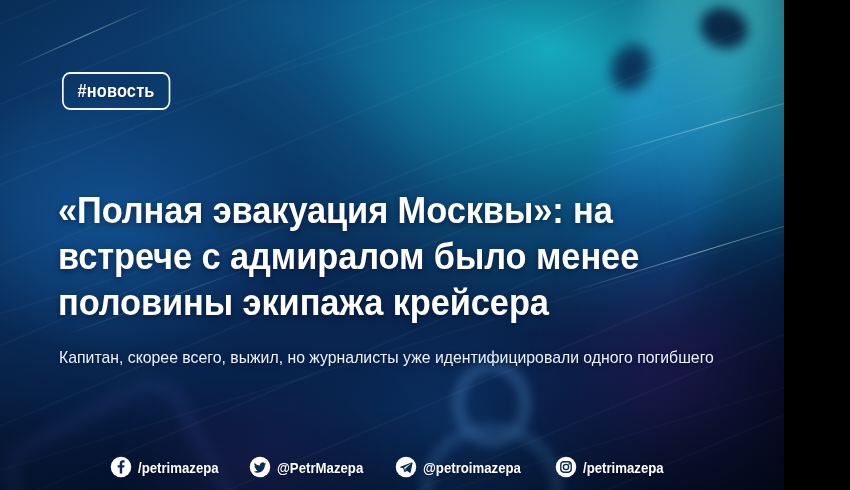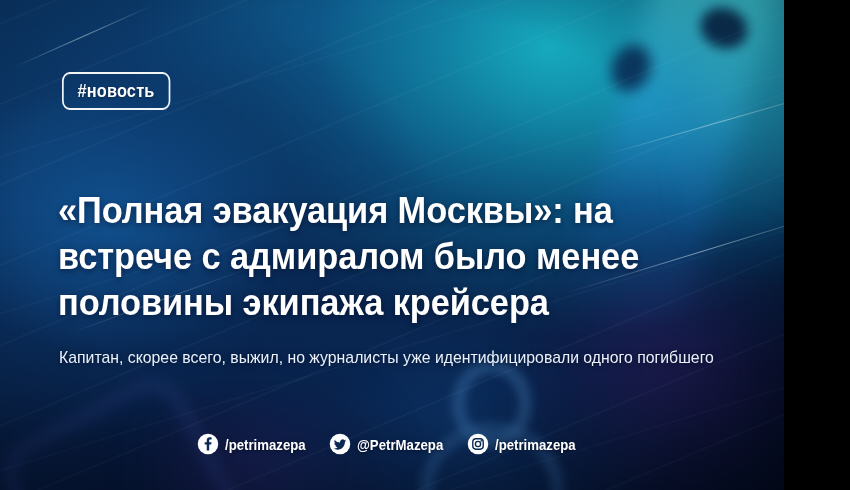--- a/index.html
+++ b/index.html
@@ -219,25 +219,25 @@
     line-height: 1.3;
     transform: scaleX(0.93);
     transform-origin: left top;
     text-shadow: 0 1px 5px rgba(0,10,32,0.6);
   }
 
   .social-bar {
     position: absolute;
     left: 0;
     right: 0;
-    top: 433px;
+    top: 456px;
     display: flex;
     justify-content: center;
     align-items: center;
-    gap: 12px;
+    gap: 20px;
   }
   .social-item {
     display: flex;
     align-items: center;
     gap: 6px;
   }
   .social-icon {
     width: 22px;
     height: 22px;
     flex: 0 0 auto;
@@ -297,20 +297,27 @@
       </div>
 
       <div class="social-item">
         <svg class="social-icon" viewBox="0 0 24 24">
           <circle cx="12" cy="12" r="11.2" fill="#ffffff"></circle>
           <path d="M19 8.3c-.5.23-1.05.38-1.62.45.58-.35 1.03-.9 1.24-1.56-.55.32-1.15.56-1.79.69a2.82 2.82 0 0 0-4.8 2.57 8 8 0 0 1-5.81-2.95 2.82 2.82 0 0 0 .87 3.76c-.46-.01-.89-.14-1.27-.35v.04c0 1.37.97 2.5 2.26 2.77-.24.06-.49.1-.75.1-.18 0-.36-.02-.53-.05a2.82 2.82 0 0 0 2.63 1.96A5.66 5.66 0 0 1 5 16.9a7.98 7.98 0 0 0 4.32 1.27c5.19 0 8.03-4.3 8.03-8.03v-.37c.55-.4 1.03-.9 1.41-1.47z" fill="#0b2a52"></path>
         </svg>
         <span class="social-handle">@PetrMazepa</span>
       </div>
 
+      <div class="social-item">
+        <svg class="social-icon" viewBox="0 0 24 24">
+          <circle cx="12" cy="12" r="11.2" fill="#ffffff"></circle>
+          <path d="M18.1 7.05 5.9 11.76c-.62.25-.61.6-.11.75l3.13.98 1.21 3.71c.15.4.07.56.49.56.32 0 .46-.15.64-.32l1.52-1.48 3.16 2.34c.58.32 1 .15 1.14-.54l2.07-9.74c.21-.85-.33-1.24-.88-.99zm-8.15 5.6 6.86-4.33c.34-.2.65-.1.39.13l-5.87 5.3-.23 2.43-1.15-3.53z" fill="#0b2a52"></path>
+        </svg>
+        <span class="social-handle">@petroimazepa</span>
+      </div>
 
       <div class="social-item">
         <svg class="social-icon" viewBox="0 0 24 24">
           <circle cx="12" cy="12" r="11.2" fill="#ffffff"></circle>
           <rect x="6.3" y="6.3" width="11.4" height="11.4" rx="3.4" ry="3.4" fill="none" stroke="#0b2a52" stroke-width="1.5"></rect>
           <circle cx="12" cy="12" r="2.85" fill="none" stroke="#0b2a52" stroke-width="1.5"></circle>
           <circle cx="15.5" cy="8.6" r="0.85" fill="#0b2a52"></circle>
         </svg>
         <span class="social-handle">/petrimazepa</span>
       </div>

